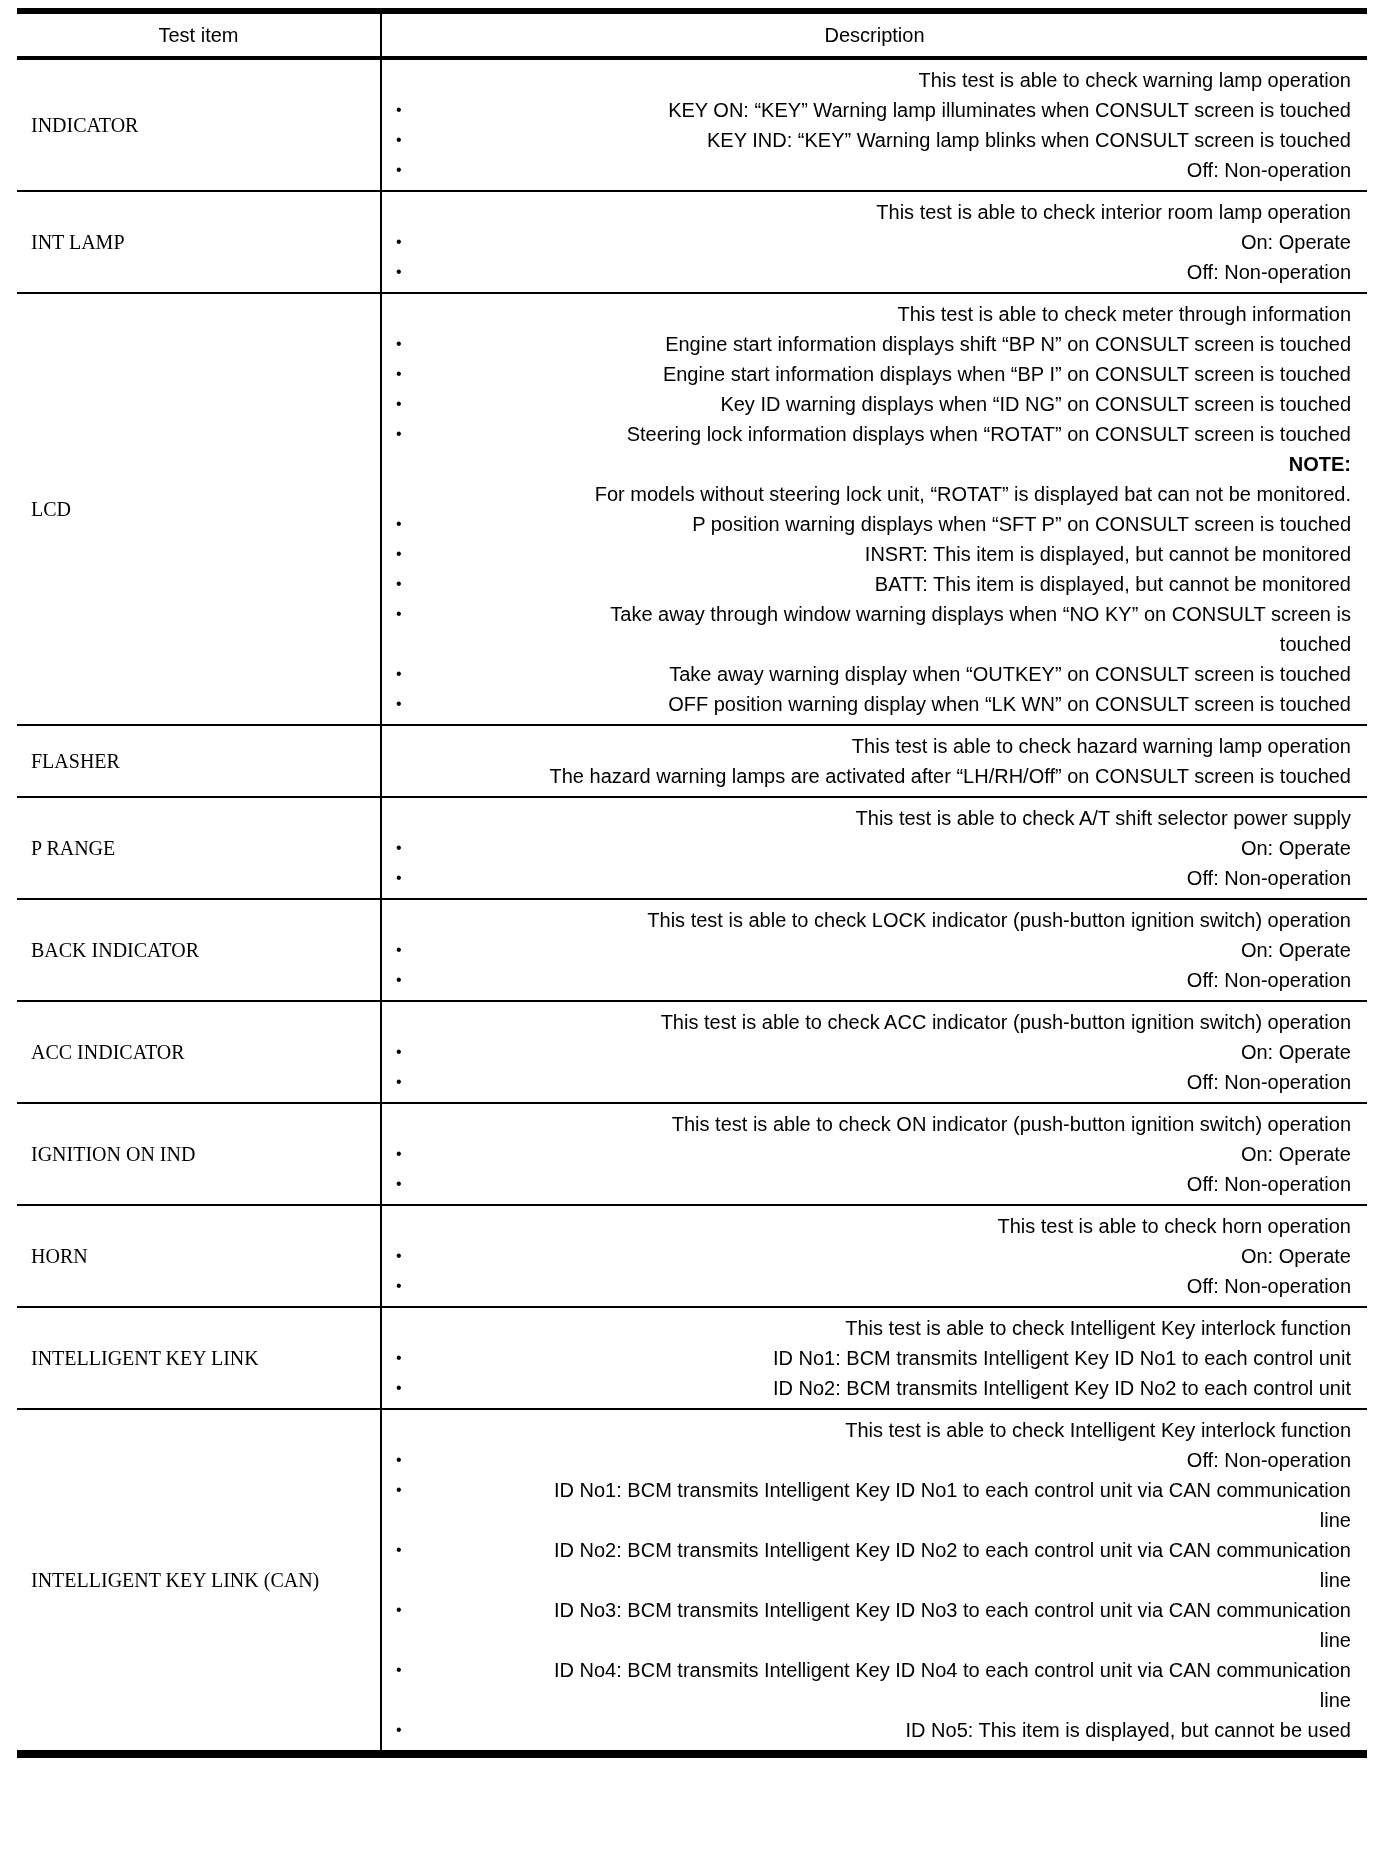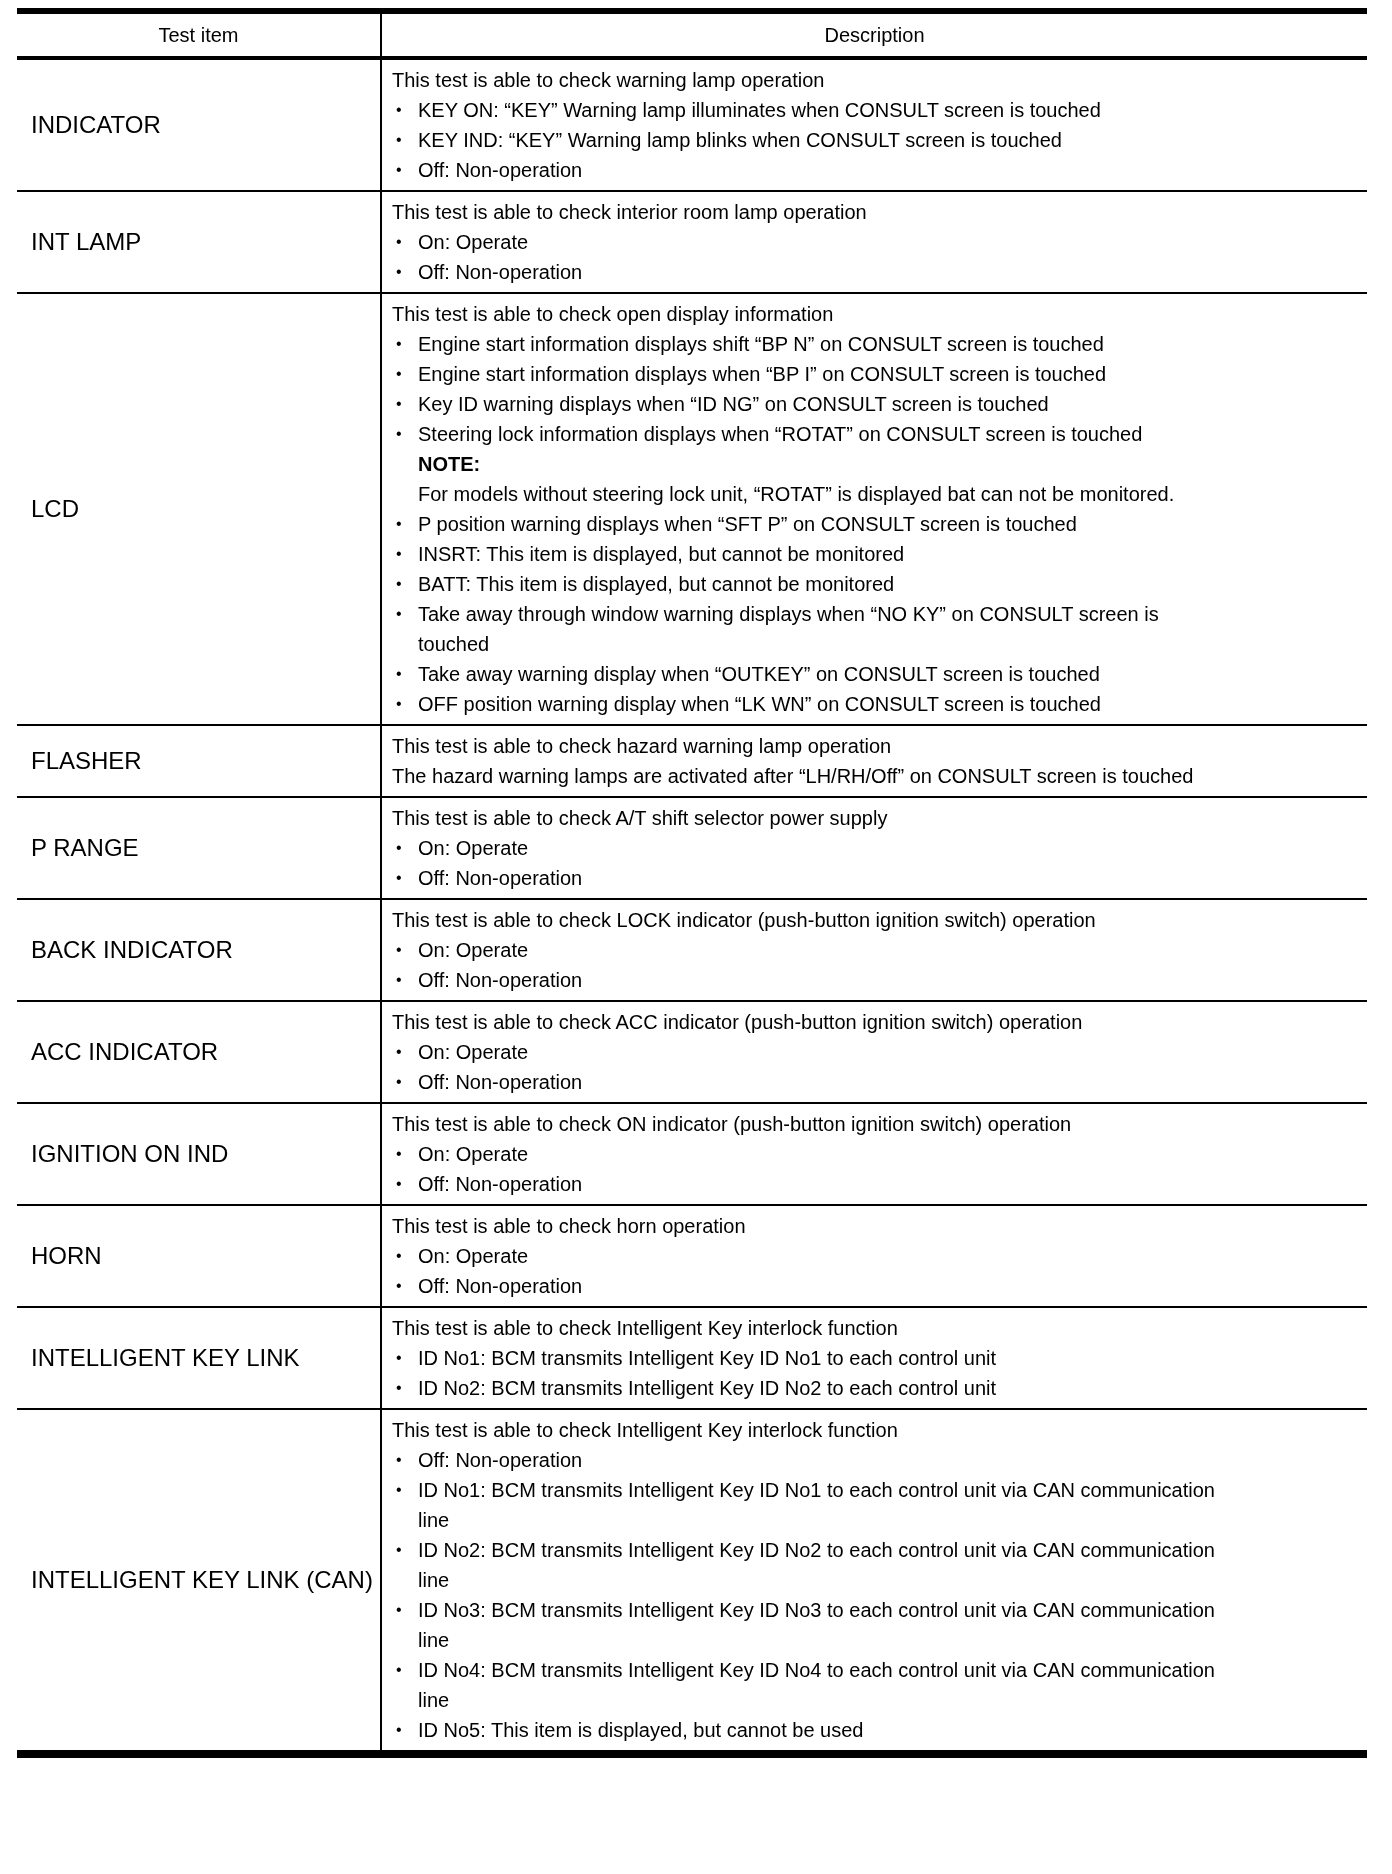--- a/index.html
+++ b/index.html
@@ -35,30 +35,31 @@
     padding: 8px 0;
     text-align: center;
     border-bottom: 4px solid #000;
   }
   thead th.item-h { border-right: 2px solid #000; }
   tbody tr + tr td { border-top: 2px solid #000; margin-left: 20px; }
   td.item-cell {
     border-right: 2px solid #000;
     vertical-align: middle;
     padding: 4px 6px 4px 14px;
-    font-size: 24px;
+    font-size: 20px;
     line-height: 26px;
+    font-family: Liberation Serif, serif;
   }
   td.desc-cell {
     vertical-align: top;
     padding: 5px 16px 5px 10px;
     font-size: 20px;
     line-height: 30px;
   }
-  .line { position: relative; }
+  .line { position: relative; text-align: right; }
   .line.intro { padding-left: 0; }
   .line.bullet { padding-left: 26px; }
   .line.cont { padding-left: 26px; }
   .line.note { padding-left: 26px; font-weight: bold; }
   .bullet-glyph {
     position: absolute;
     left: 4px;
     top: 0;
     font-size: 16px;
     line-height: 30px;
@@ -93,21 +94,21 @@
           <td class="item-cell">INT LAMP</td>
           <td class="desc-cell">
             <div class="line intro"><span>This test is able to check interior room lamp operation</span></div>
             <div class="line bullet"><span class="bullet-glyph">•</span><span>On: Operate</span></div>
             <div class="line bullet"><span class="bullet-glyph">•</span><span>Off: Non-operation</span></div>
           </td>
         </tr>
         <tr>
           <td class="item-cell">LCD</td>
           <td class="desc-cell">
-            <div class="line intro"><span>This test is able to check open display information</span></div>
+            <div class="line intro"><span>This test is able to check meter through information</span></div>
             <div class="line bullet"><span class="bullet-glyph">•</span><span>Engine start information displays shift “BP N” on CONSULT screen is touched</span></div>
             <div class="line bullet"><span class="bullet-glyph">•</span><span>Engine start information displays when “BP I” on CONSULT screen is touched</span></div>
             <div class="line bullet"><span class="bullet-glyph">•</span><span>Key ID warning displays when “ID NG” on CONSULT screen is touched</span></div>
             <div class="line bullet"><span class="bullet-glyph">•</span><span>Steering lock information displays when “ROTAT” on CONSULT screen is touched</span></div>
             <div class="line note"><span>NOTE:</span></div>
             <div class="line cont"><span>For models without steering lock unit, “ROTAT” is displayed bat can not be monitored.</span></div>
             <div class="line bullet"><span class="bullet-glyph">•</span><span>P position warning displays when “SFT P” on CONSULT screen is touched</span></div>
             <div class="line bullet"><span class="bullet-glyph">•</span><span>INSRT: This item is displayed, but cannot be monitored</span></div>
             <div class="line bullet"><span class="bullet-glyph">•</span><span>BATT: This item is displayed, but cannot be monitored</span></div>
             <div class="line bullet"><span class="bullet-glyph">•</span><span>Take away through window warning displays when “NO KY” on CONSULT screen is</span></div>

